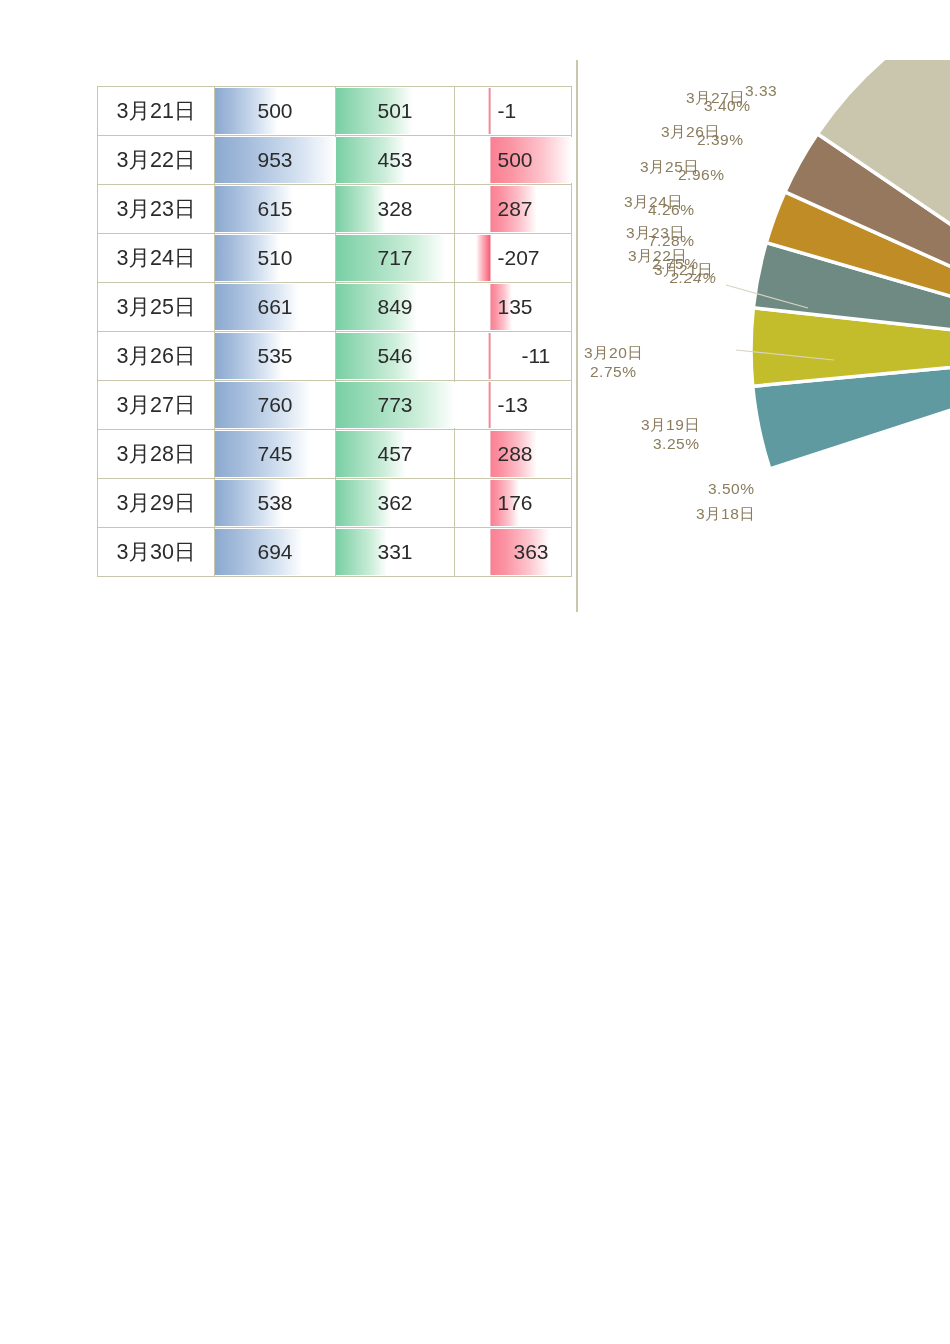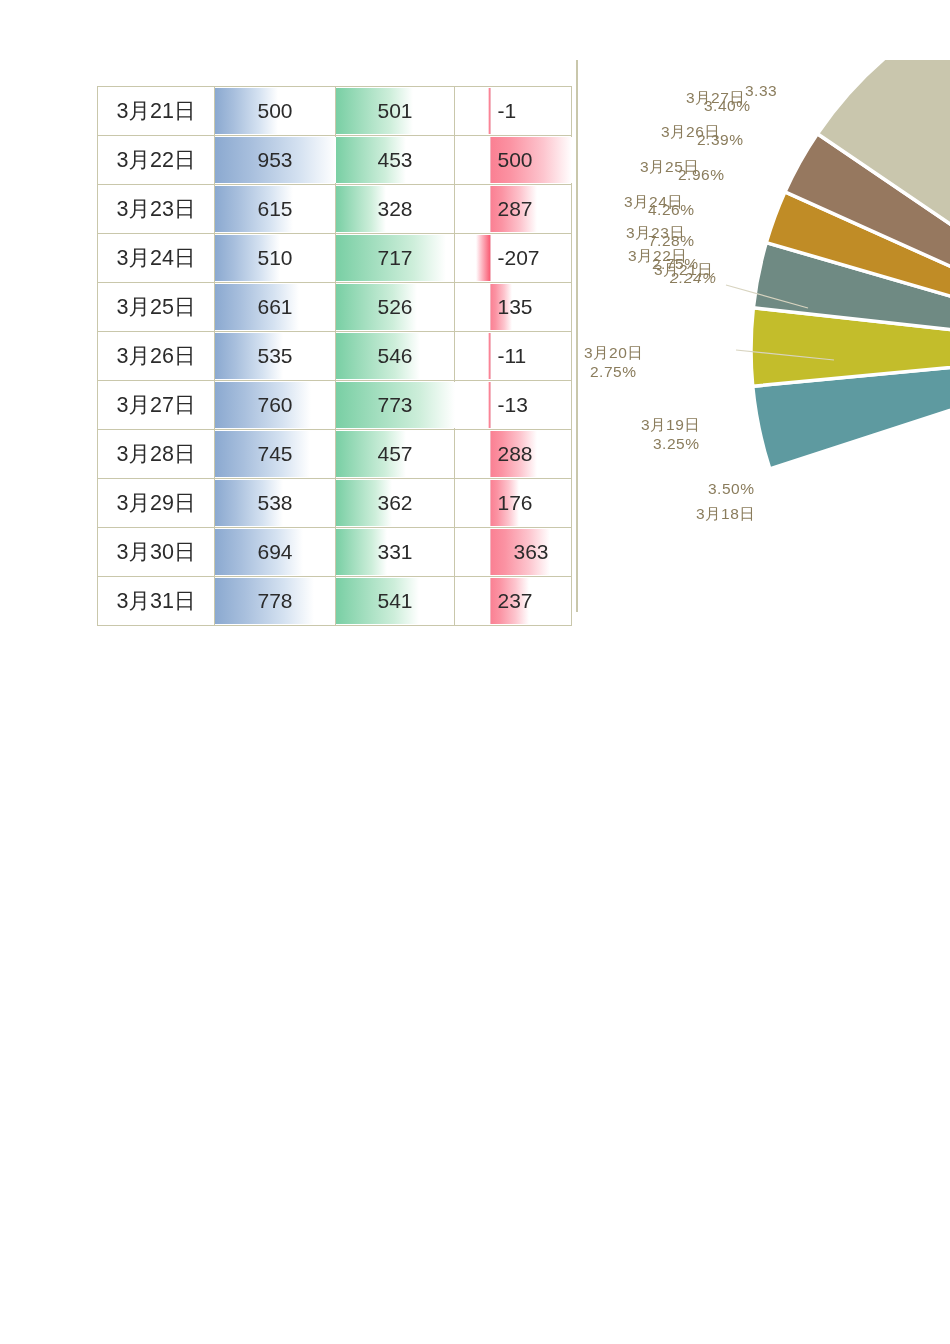--- a/index.html
+++ b/index.html
@@ -211,21 +211,21 @@
       <tr>
         <td>
           <div class="cell-text date-text">3月25日</div>
         </td>
         <td>
           <div class="databar blue" style="width:84px"></div>
           <div class="cell-text">661</div>
         </td>
         <td>
           <div class="databar green" style="width:81px"></div>
-          <div class="cell-text">526</div>
+          <div class="cell-text">849</div>
         </td>
         <td style="border-right: none;"></td>
         <td style="border-left: none;">
           <div class="axis-line" style="left:0"></div>
           <div class="databar red-pos" style="left:0;width:22px"></div>
           <div class="cell-text red-text">135</div>
         </td>
       </tr>
       <tr>
         <td>
@@ -235,21 +235,21 @@
           <div class="databar blue" style="width:68px"></div>
           <div class="cell-text">535</div>
         </td>
         <td>
           <div class="databar green" style="width:84px"></div>
           <div class="cell-text">546</div>
         </td>
         <td style="border-right: none;">
           <div class="databar red-neg" style="right:0;width:2px"></div>
         </td>
-        <td style="border-left: none;">
+        <td style="border-left: none; padding-left: 24px;">
           <div class="axis-line" style="left:0"></div>
           <div class="cell-text red-text">-11</div>
         </td>
       </tr>
       <tr>
         <td>
           <div class="cell-text date-text">3月27日</div>
         </td>
         <td>
           <div class="databar blue" style="width:96px"></div>
@@ -315,39 +315,20 @@
         </td>
         <td>
           <div class="databar green" style="width:51px"></div>
           <div class="cell-text">331</div>
         </td>
         <td style="border-right: none;"></td>
         <td style="border-left: none; padding-left: 16px;">
           <div class="axis-line" style="left:0"></div>
           <div class="databar red-pos" style="left:0;width:60px"></div>
           <div class="cell-text red-text">363</div>
-        </td>
-      </tr>
-      <tr>
-        <td>
-          <div class="cell-text date-text">3月31日</div>
-        </td>
-        <td>
-          <div class="databar blue" style="width:99px"></div>
-          <div class="cell-text">778</div>
-        </td>
-        <td>
-          <div class="databar green" style="width:83px"></div>
-          <div class="cell-text">541</div>
-        </td>
-        <td style="border-right: none;"></td>
-        <td style="border-left: none;">
-          <div class="axis-line" style="left:0"></div>
-          <div class="databar red-pos" style="left:0;width:39px"></div>
-          <div class="cell-text red-text">237</div>
         </td>
       </tr>
     </tbody>
 </table>
 
 <div id="pie-chart-area">
   <div class="chart-border-left"></div>
 
   <svg id="chart-plot-svg" width="374" height="552">
       <path d="M 560 290 L 193.84324122636588 408.9715428343548 A 385 385 0 0 1 176.70864362781418 326.231700627628 Z" fill="#5e9aa0" stroke="#ffffff" stroke-width="3.5"></path>

